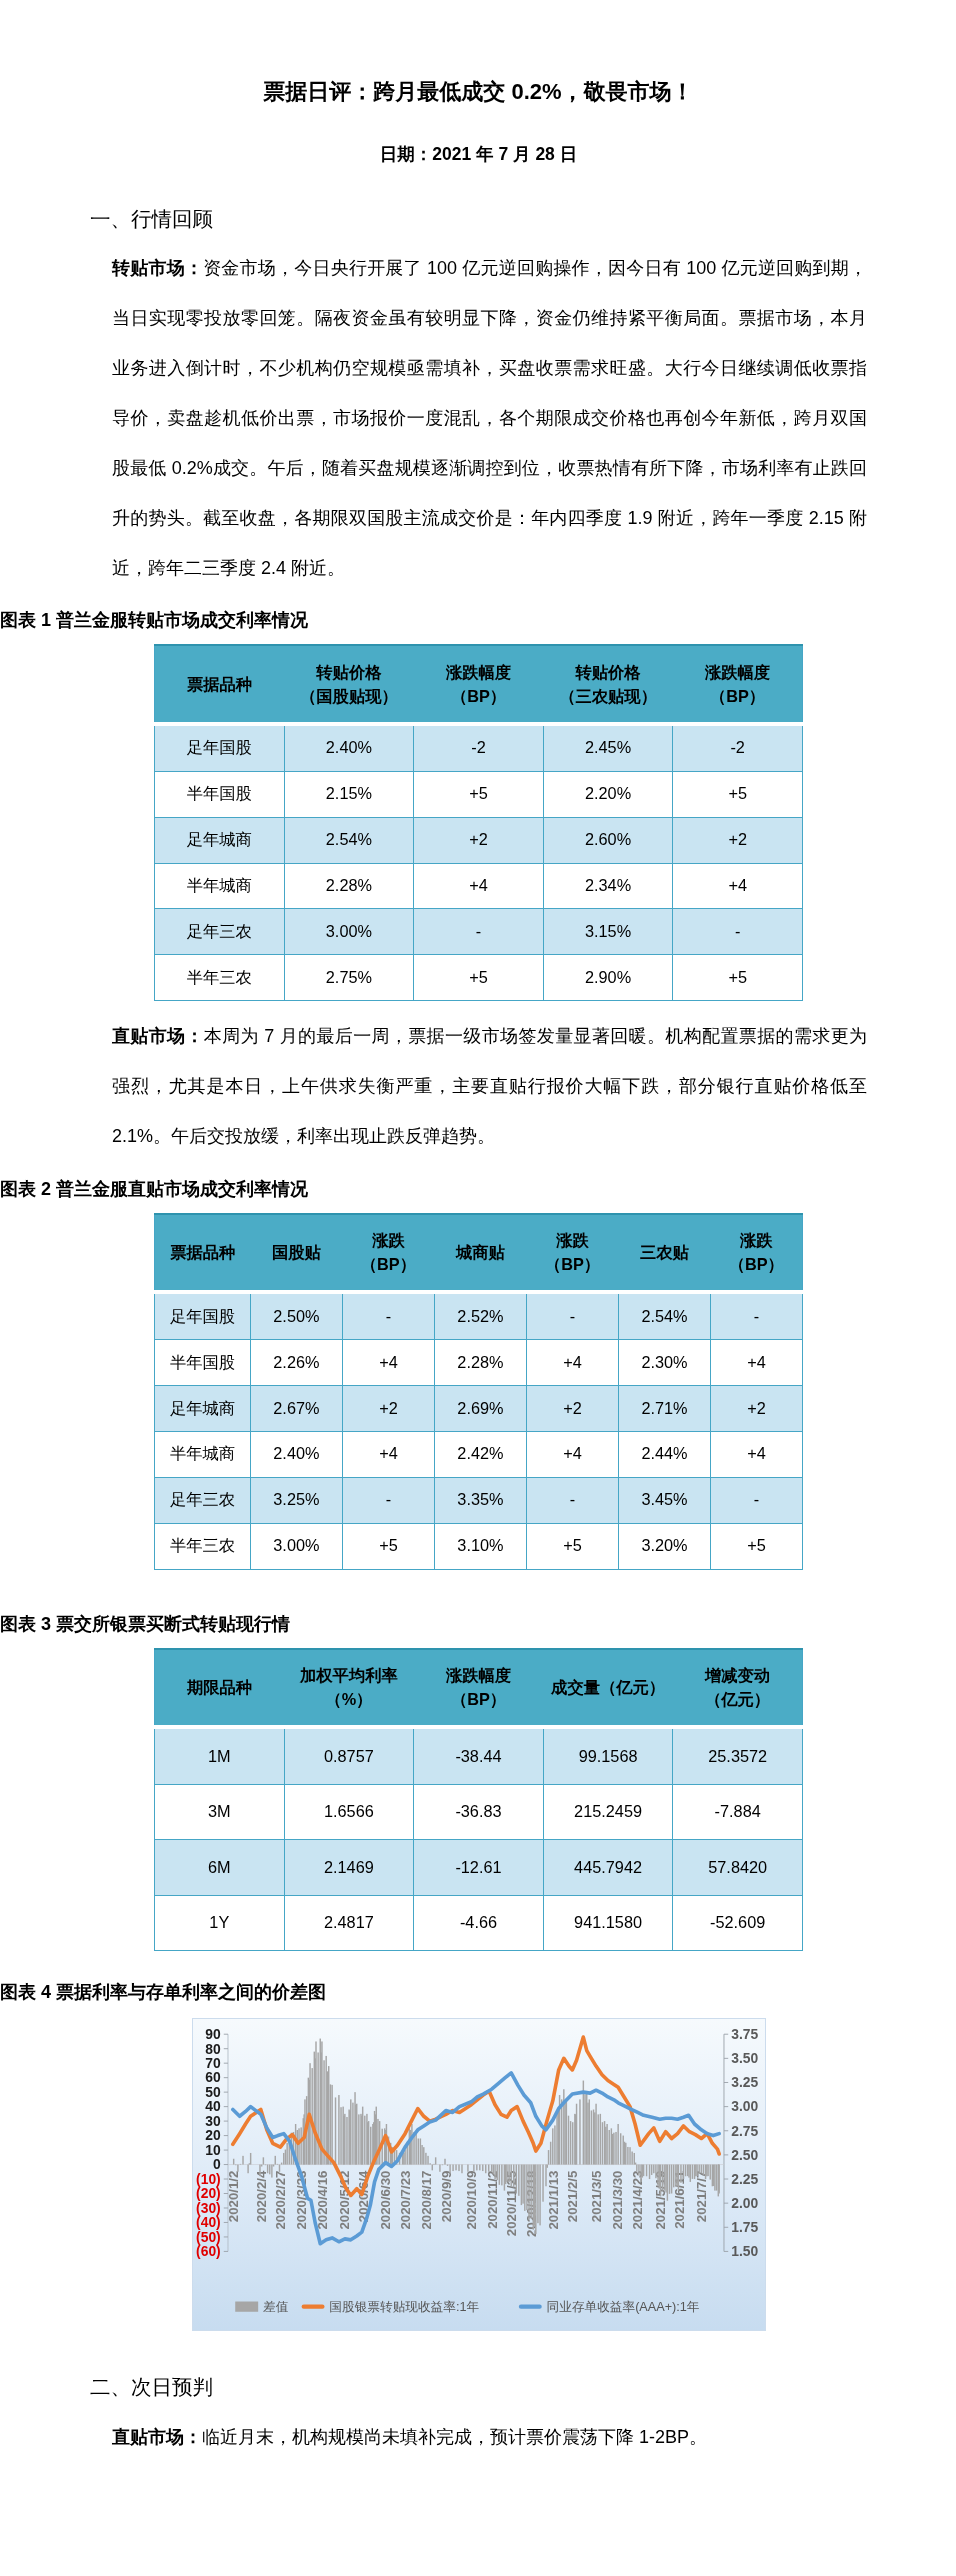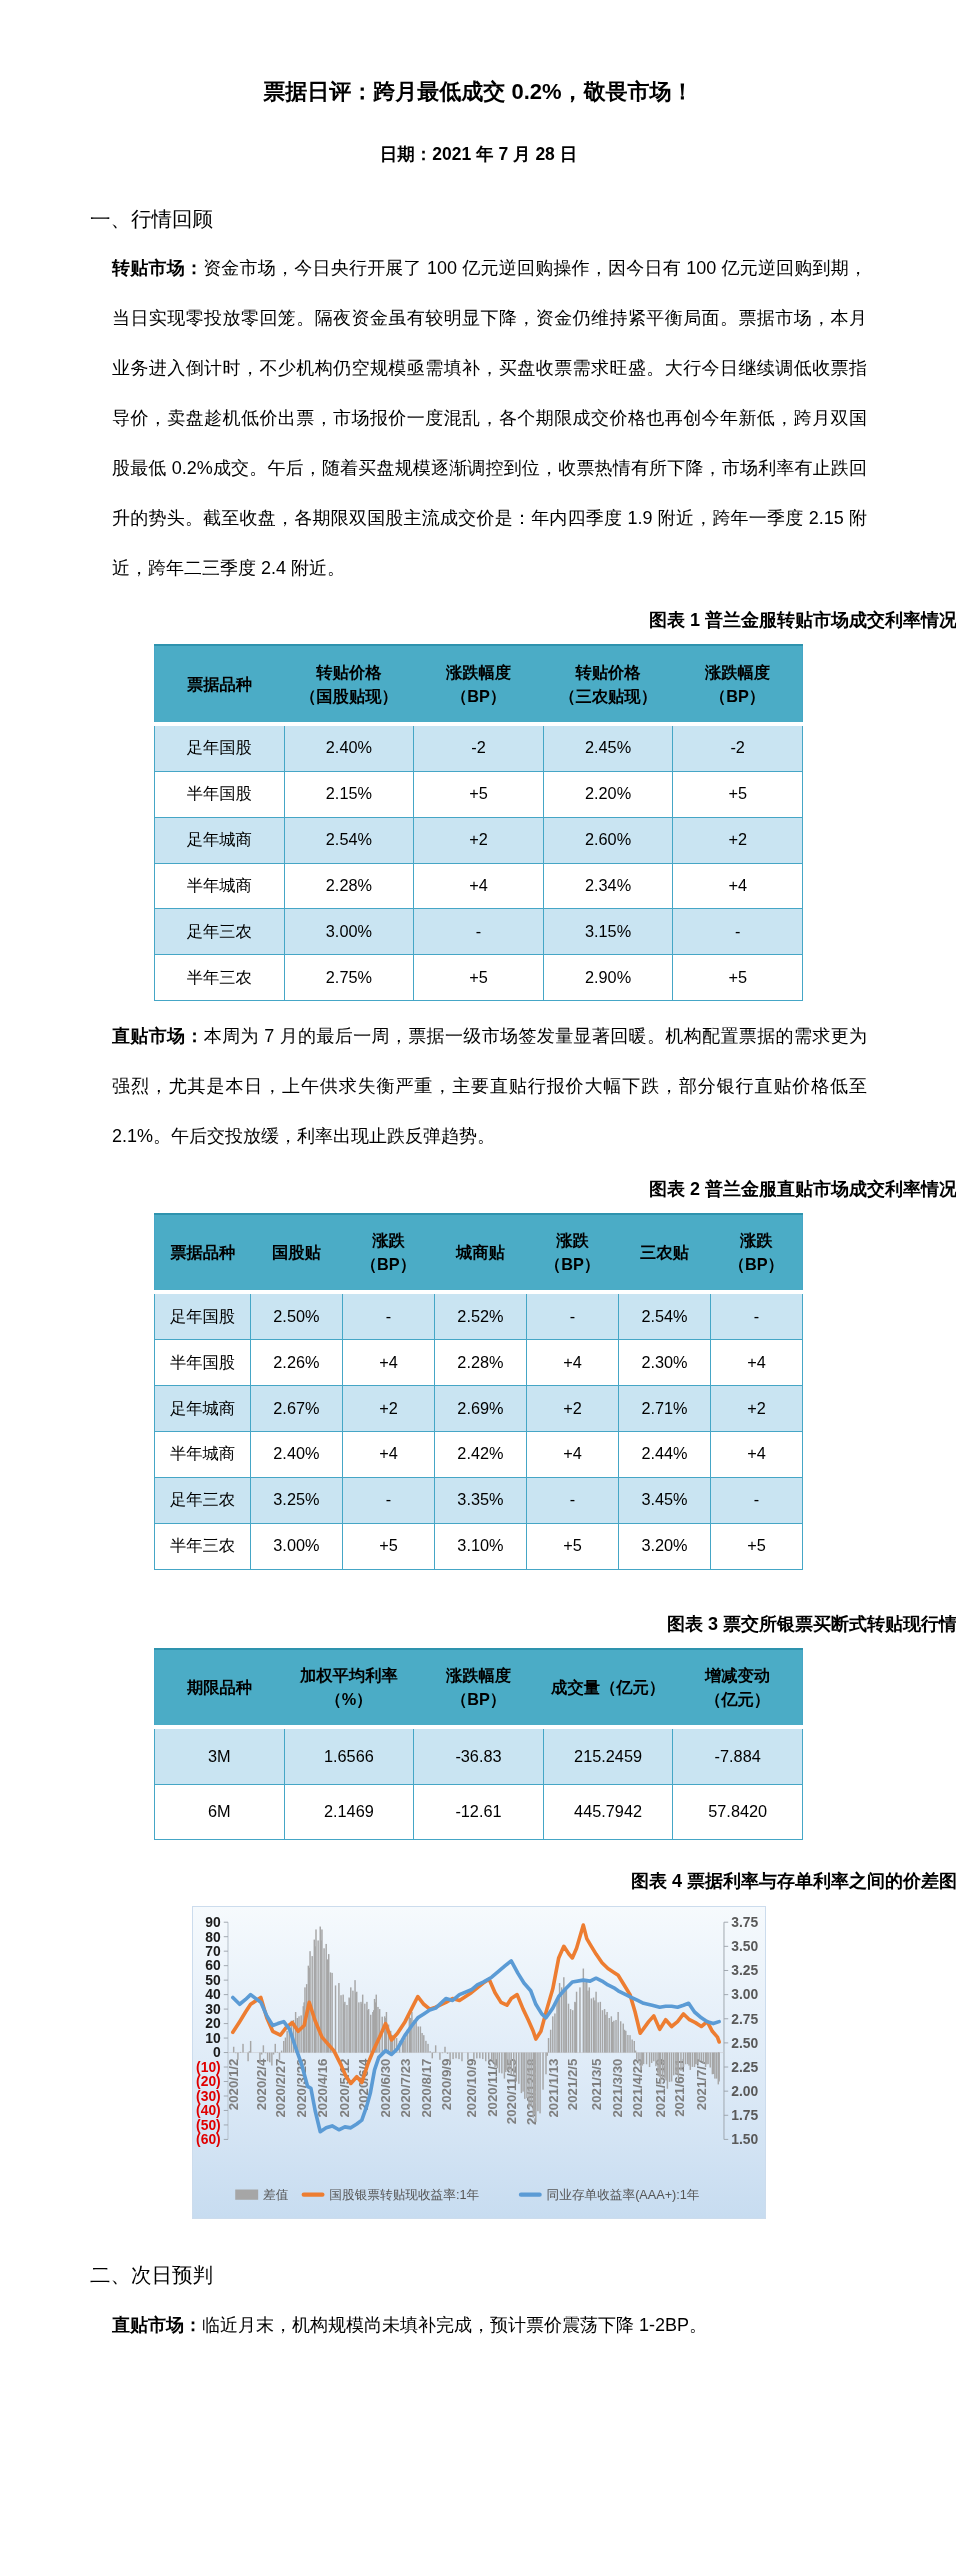--- a/index.html
+++ b/index.html
@@ -3,21 +3,21 @@
 <meta charset="utf-8">
 <style>
   html,body{margin:0;padding:0;background:#ffffff;}
   body{width:957px;min-height:2576px;font-family:"Liberation Sans","DejaVu Sans",sans-serif;color:#000;}
   .page{width:957px;padding-bottom:72px;}
   .doc-title{margin:77px 0 0 0;text-align:center;font-size:22px;font-weight:bold;}
   .doc-date{margin:35px 0 0 0;text-align:center;font-size:17.5px;font-weight:bold;}
   .section-heading{margin:39px 0 0 90px;font-size:20.5px;font-weight:normal;}
   .para{margin:9.6px 90px 0 112px;font-size:18px;line-height:50px;text-align:justify;}
   .para b{font-weight:bold;}
-  .caption{margin:15.7px 0 0 0;text-align:right;font-size:18px;font-weight:bold;padding-left:28px;}
+  .caption{margin:15.7px 0 0 0;text-align:left;font-size:18px;font-weight:bold;}
   table.data{width:649px;margin:12px auto 0 auto;border-collapse:collapse;table-layout:fixed;
     border:1.2px solid #45a6c6;border-top:2.4px solid #2e93ae;}
   table.data th{background:#4bacc6;color:#000;font-size:16.3px;font-weight:bold;text-align:center;
     vertical-align:middle;padding:13.3px 2.4px;white-space:pre-line;line-height:1.5;
     border:none;border-bottom:4.8px solid #ffffff;}
   table.data td{font-size:16.3px;text-align:center;vertical-align:middle;border:1.2px solid #45a6c6;
     background:#ffffff;line-height:1.2;}
   table.data tr:nth-child(odd) td{background:#c9e4f2;}
   table.t-pad1 td{padding:12.7px 2.4px;}
   table.t-pad2 td{padding:12.7px 2.4px;}
@@ -207,32 +207,46 @@
 （%）</th>
           <th>涨跌幅度
 （BP）</th>
           <th>成交量（亿元）</th>
           <th>增减变动
 （亿元）</th>
         </tr>
       </thead>
       <tbody>
         <tr>
+          <td>1M</td>
+          <td>0.8757</td>
+          <td>-38.44</td>
+          <td>99.1568</td>
+          <td>25.3572</td>
+        </tr>
+        <tr>
           <td>3M</td>
           <td>1.6566</td>
           <td>-36.83</td>
           <td>215.2459</td>
           <td>-7.884</td>
         </tr>
         <tr>
           <td>6M</td>
           <td>2.1469</td>
           <td>-12.61</td>
           <td>445.7942</td>
           <td>57.8420</td>
+        </tr>
+        <tr>
+          <td>1Y</td>
+          <td>2.4817</td>
+          <td>-4.66</td>
+          <td>941.1580</td>
+          <td>-52.609</td>
         </tr>
       </tbody>
     </table>
 
   <div class="caption" style="margin-top:29px">图表 4 票据利率与存单利率之间的价差图</div>
   <div class="chart-box">
     <svg width="572" height="311" viewBox="0 0 948 515" xmlns="http://www.w3.org/2000/svg">
         <line x1="58" y1="25" x2="58" y2="385" stroke="#b3bcc6" stroke-width="1.5"></line>
         <line x1="880" y1="25" x2="880" y2="385" stroke="#9aa1a8" stroke-width="1.5"></line>
         <line x1="58" y1="241" x2="880" y2="241" stroke="#c9ccd0" stroke-width="1"></line>

